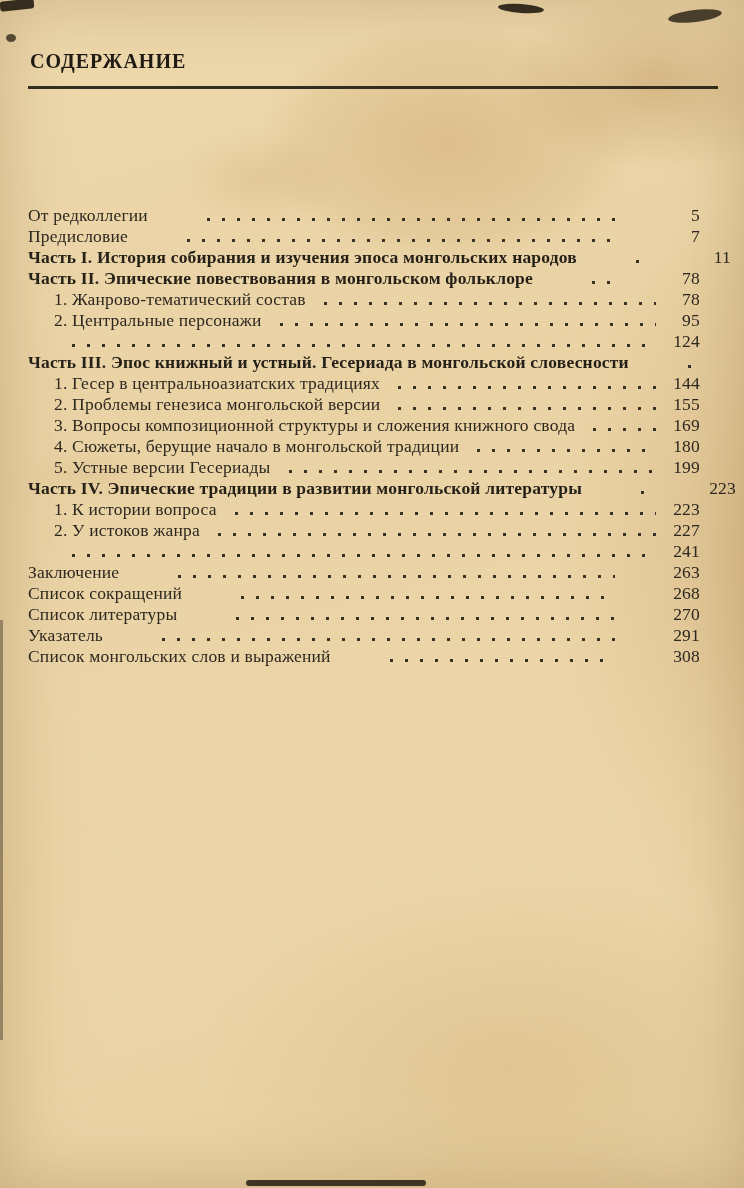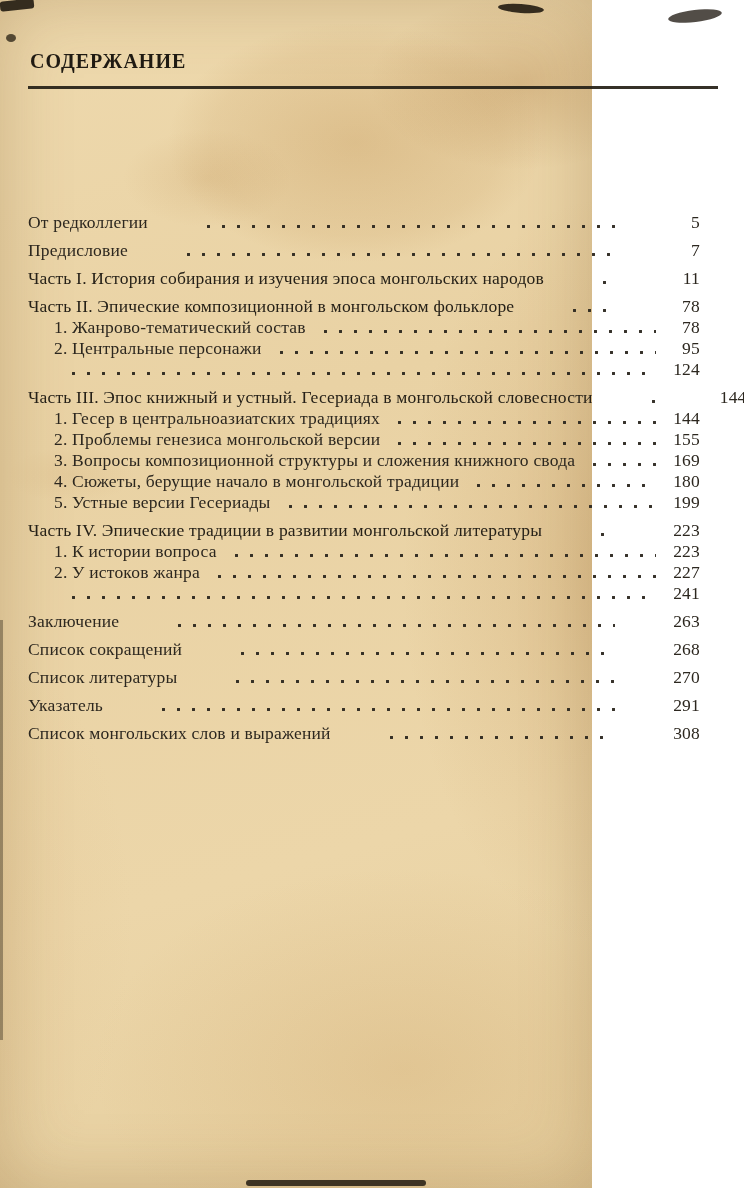--- a/index.html
+++ b/index.html
@@ -2,21 +2,21 @@
 <html><head>
 <meta charset="utf-8">
 <style>
   html,body{margin:0;padding:0;}
   body{
     width:744px;height:1188px;
     font-family:"Liberation Serif","DejaVu Serif",serif;
     overflow:hidden;
   }
   .page{
-    position:relative;width:592px;height:1188px;
+    position:relative;width:744px;height:1188px;
     background:linear-gradient(165deg,#eed9ad 0%,#e9d2a4 35%,#ecd6a9 70%,#e6cf9f 100%);
     box-shadow:inset 0 0 70px rgba(120,80,30,0.28);
     color:#2f2a22;
   }
   .stains{
     position:absolute;inset:0;pointer-events:none;
     background:
       radial-gradient(ellipse 250px 160px at 60% 12%, rgba(186,138,74,0.30), rgba(186,138,74,0.12) 58%, rgba(0,0,0,0) 75%),
       radial-gradient(ellipse 210px 120px at 88% 7%, rgba(168,118,58,0.32), rgba(0,0,0,0) 72%),
       radial-gradient(ellipse 120px 70px at 35% 15%, rgba(190,145,85,0.20), rgba(0,0,0,0) 70%),
@@ -39,23 +39,23 @@
   }
   .rule{
     position:absolute;left:28px;top:86px;width:690px;height:3px;
     background:#241f16;opacity:.92;
   }
   .toc{
     position:absolute;left:28px;top:205px;width:672px;
     font-size:17.5px;letter-spacing:.2px;color:#2c271f;
   }
   .row{display:flex;align-items:flex-end;line-height:21px;}
-  .row.top{margin-top:7px;gap:41px;}
+  .row.top{gap:41px;}
   .row.sub{margin-top:0;padding-left:26px;}
-  .row.part .t{font-weight:normal;color:#262118;}
+  .row.part .t{font-weight:bold;color:#262118;}
   .t{white-space:nowrap;}
   .leader{
     flex:1;min-width:16px;height:15px;margin:0 8px 0 12px;
     background-image:radial-gradient(circle, rgba(44,39,31,0.95) 1.4px, rgba(0,0,0,0) 1.8px);
     background-size:15px 5px;
     background-repeat:repeat-x;
     background-position:left bottom 4px;
   }
   .p{min-width:36px;text-align:right;white-space:nowrap;}
 </style>
@@ -86,21 +86,21 @@
       <span class="t">Предисловие</span>
       <span class="leader"></span>
       <span class="p">7</span>
     </div>
     <div class="row top part">
       <span class="t">Часть I. История собирания и изучения эпоса монгольских народов</span>
       <span class="leader"></span>
       <span class="p">11</span>
     </div>
     <div class="row top part">
-      <span class="t">Часть II. Эпические композиционной в монгольском фольклоре</span>
+      <span class="t">Часть II. Эпические повествования в монгольском фольклоре</span>
       <span class="leader"></span>
       <span class="p">78</span>
     </div>
     <div class="row sub">
       <span class="t">1. Жанрово-тематический состав</span>
       <span class="leader"></span>
       <span class="p">78</span>
     </div>
     <div class="row sub">
       <span class="t">2. Центральные персонажи</span>

